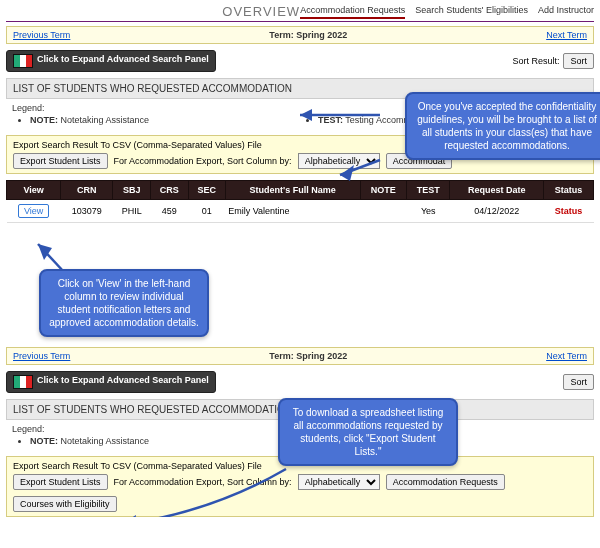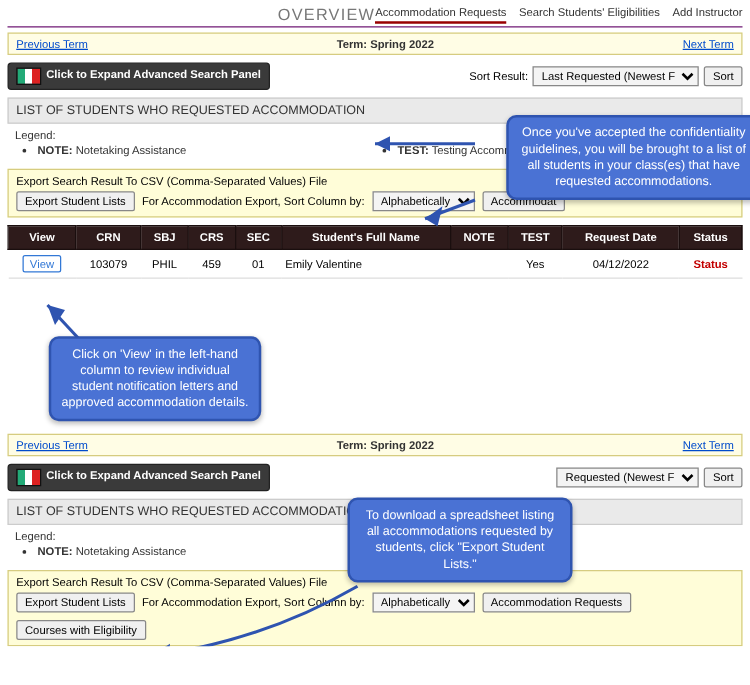--- a/index.html
+++ b/index.html
@@ -176,21 +176,20 @@
     <span class="link">Next Term</span>
   </div>
 
   <div class="search-panel-row">
     <button class="expand-btn">
       <span class="ico"></span>
       <span>Click to Expand Advanced Search Panel</span>
     </button>
     <div class="sort-block">
       <span>Sort Result:</span>
-      <select class="sel"><option>Last Requested (Newest F</option></select>
       <button class="btn">Sort</button>
     </div>
   </div>
 
   <div class="section-hdr">LIST OF STUDENTS WHO REQUESTED ACCOMMODATION</div>
 
   <div class="legend">
     <span>Legend:</span>
     <div class="legend-row">
       <div>
@@ -255,21 +254,20 @@
     <span class="term-label">Term: Spring 2022</span>
     <span class="link">Next Term</span>
   </div>
 
   <div class="search-panel-row">
     <button class="expand-btn">
       <span class="ico"></span>
       <span>Click to Expand Advanced Search Panel</span>
     </button>
     <div class="sort-block">
-      <select class="sel"><option>Requested (Newest F</option></select>
       <button class="btn">Sort</button>
     </div>
   </div>
 
   <div class="section-hdr">LIST OF STUDENTS WHO REQUESTED ACCOMMODATION</div>
 
   <div class="legend">
     <span>Legend:</span>
     <ul>
         <li><b>NOTE:</b> <span>Notetaking Assistance</span></li>

